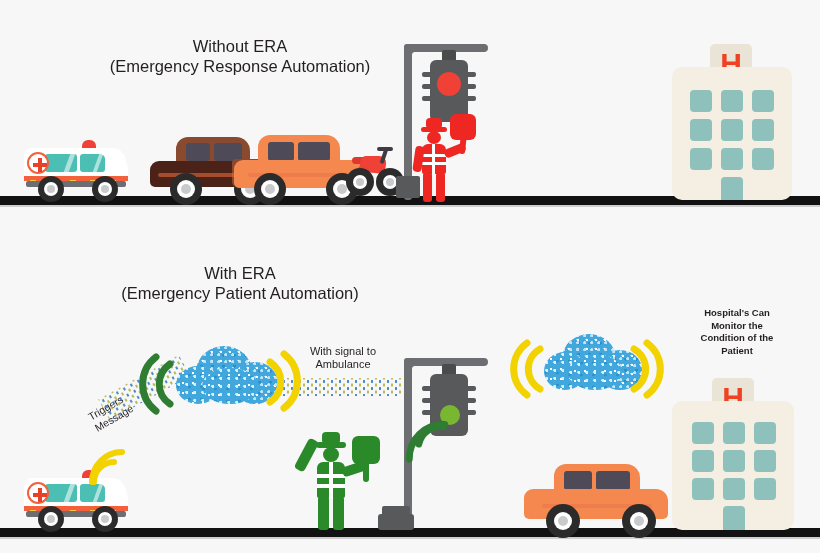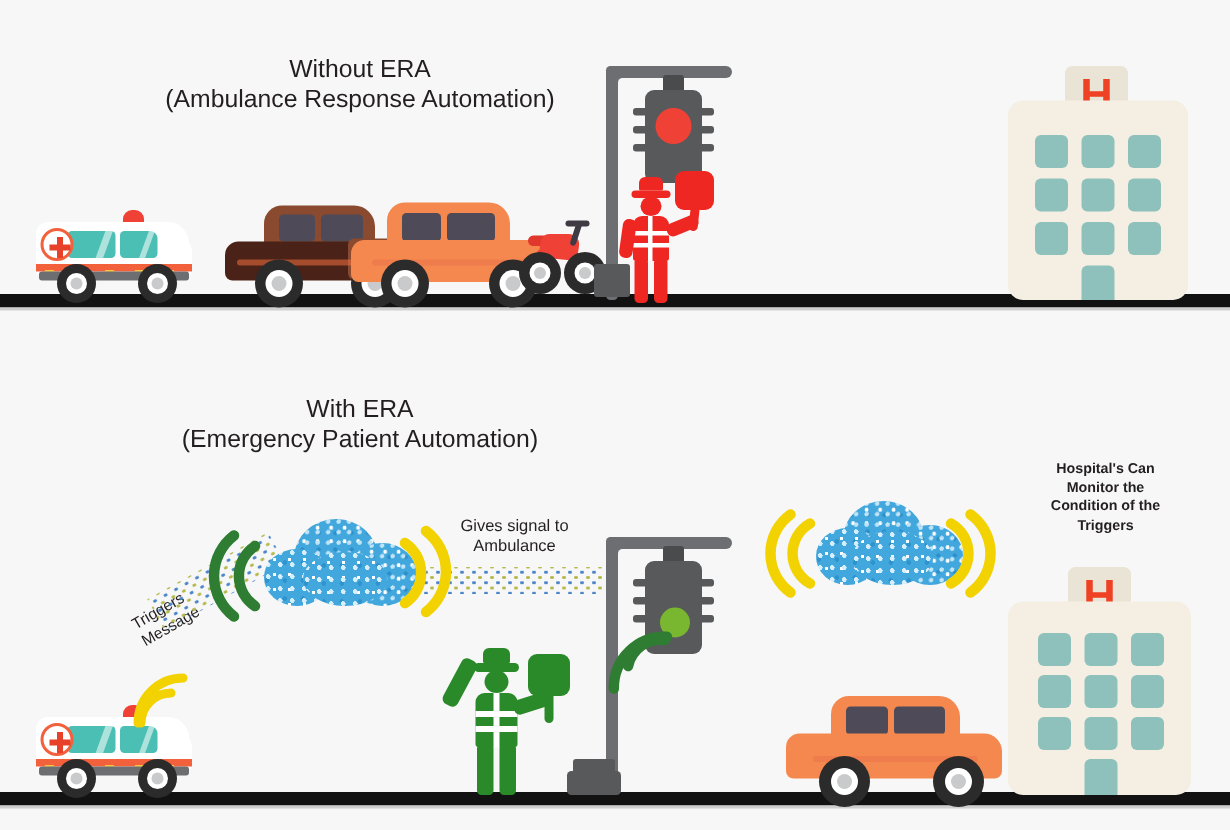--- a/index.html
+++ b/index.html
@@ -178,21 +178,21 @@
   }
 </style>
 </head>
 <body>
 
 <div class="stage">
 
   <div>
 
     <div class="title" style="left:90px;top:36px;width:300px;">Without ERA
-(Ambulance Response Automation)</div>
+(Emergency Response Automation)</div>
 
     <div class="road" style="top:196px;"></div>
 
     <div class="amb" style="left:16px;top:136px;">
       <div class="beacon"></div>
       <div class="body"></div>
       <div class="hood"></div>
       <div class="win1">
         <div class="glint" style="left:22px;top:0;width:5px;height:18px;"></div>
       </div>
@@ -329,23 +329,23 @@
   <div>
 
     <div class="title" style="left:90px;top:263px;width:300px;">With ERA
 (Emergency Patient Automation)</div>
 
     <div class="road" style="top:528px;"></div>
 
     <div class="label-small" style="left:678px;top:307px;width:118px;">Hospital's Can
 Monitor the
 Condition of the
-Triggers</div>
-
-    <div class="label" style="left:288px;top:345px;width:110px;">Gives signal to
+Patient</div>
+
+    <div class="label" style="left:288px;top:345px;width:110px;">With signal to
 Ambulance</div>
 
     <div class="label-rot" style="left:86px;top:412px;width:80px;">Triggers
 Message</div>
 
     <div class="dots" style="left:104px;top:398px;width:92px;height:24px;transform:rotate(-29deg);transform-origin:0 50%;"></div>
 
     <div class="dots" style="left:280px;top:378px;width:122px;height:18px;"></div>
 
     <div class="cloud" style="left:176px;top:346px;width:104px;height:62px;">

